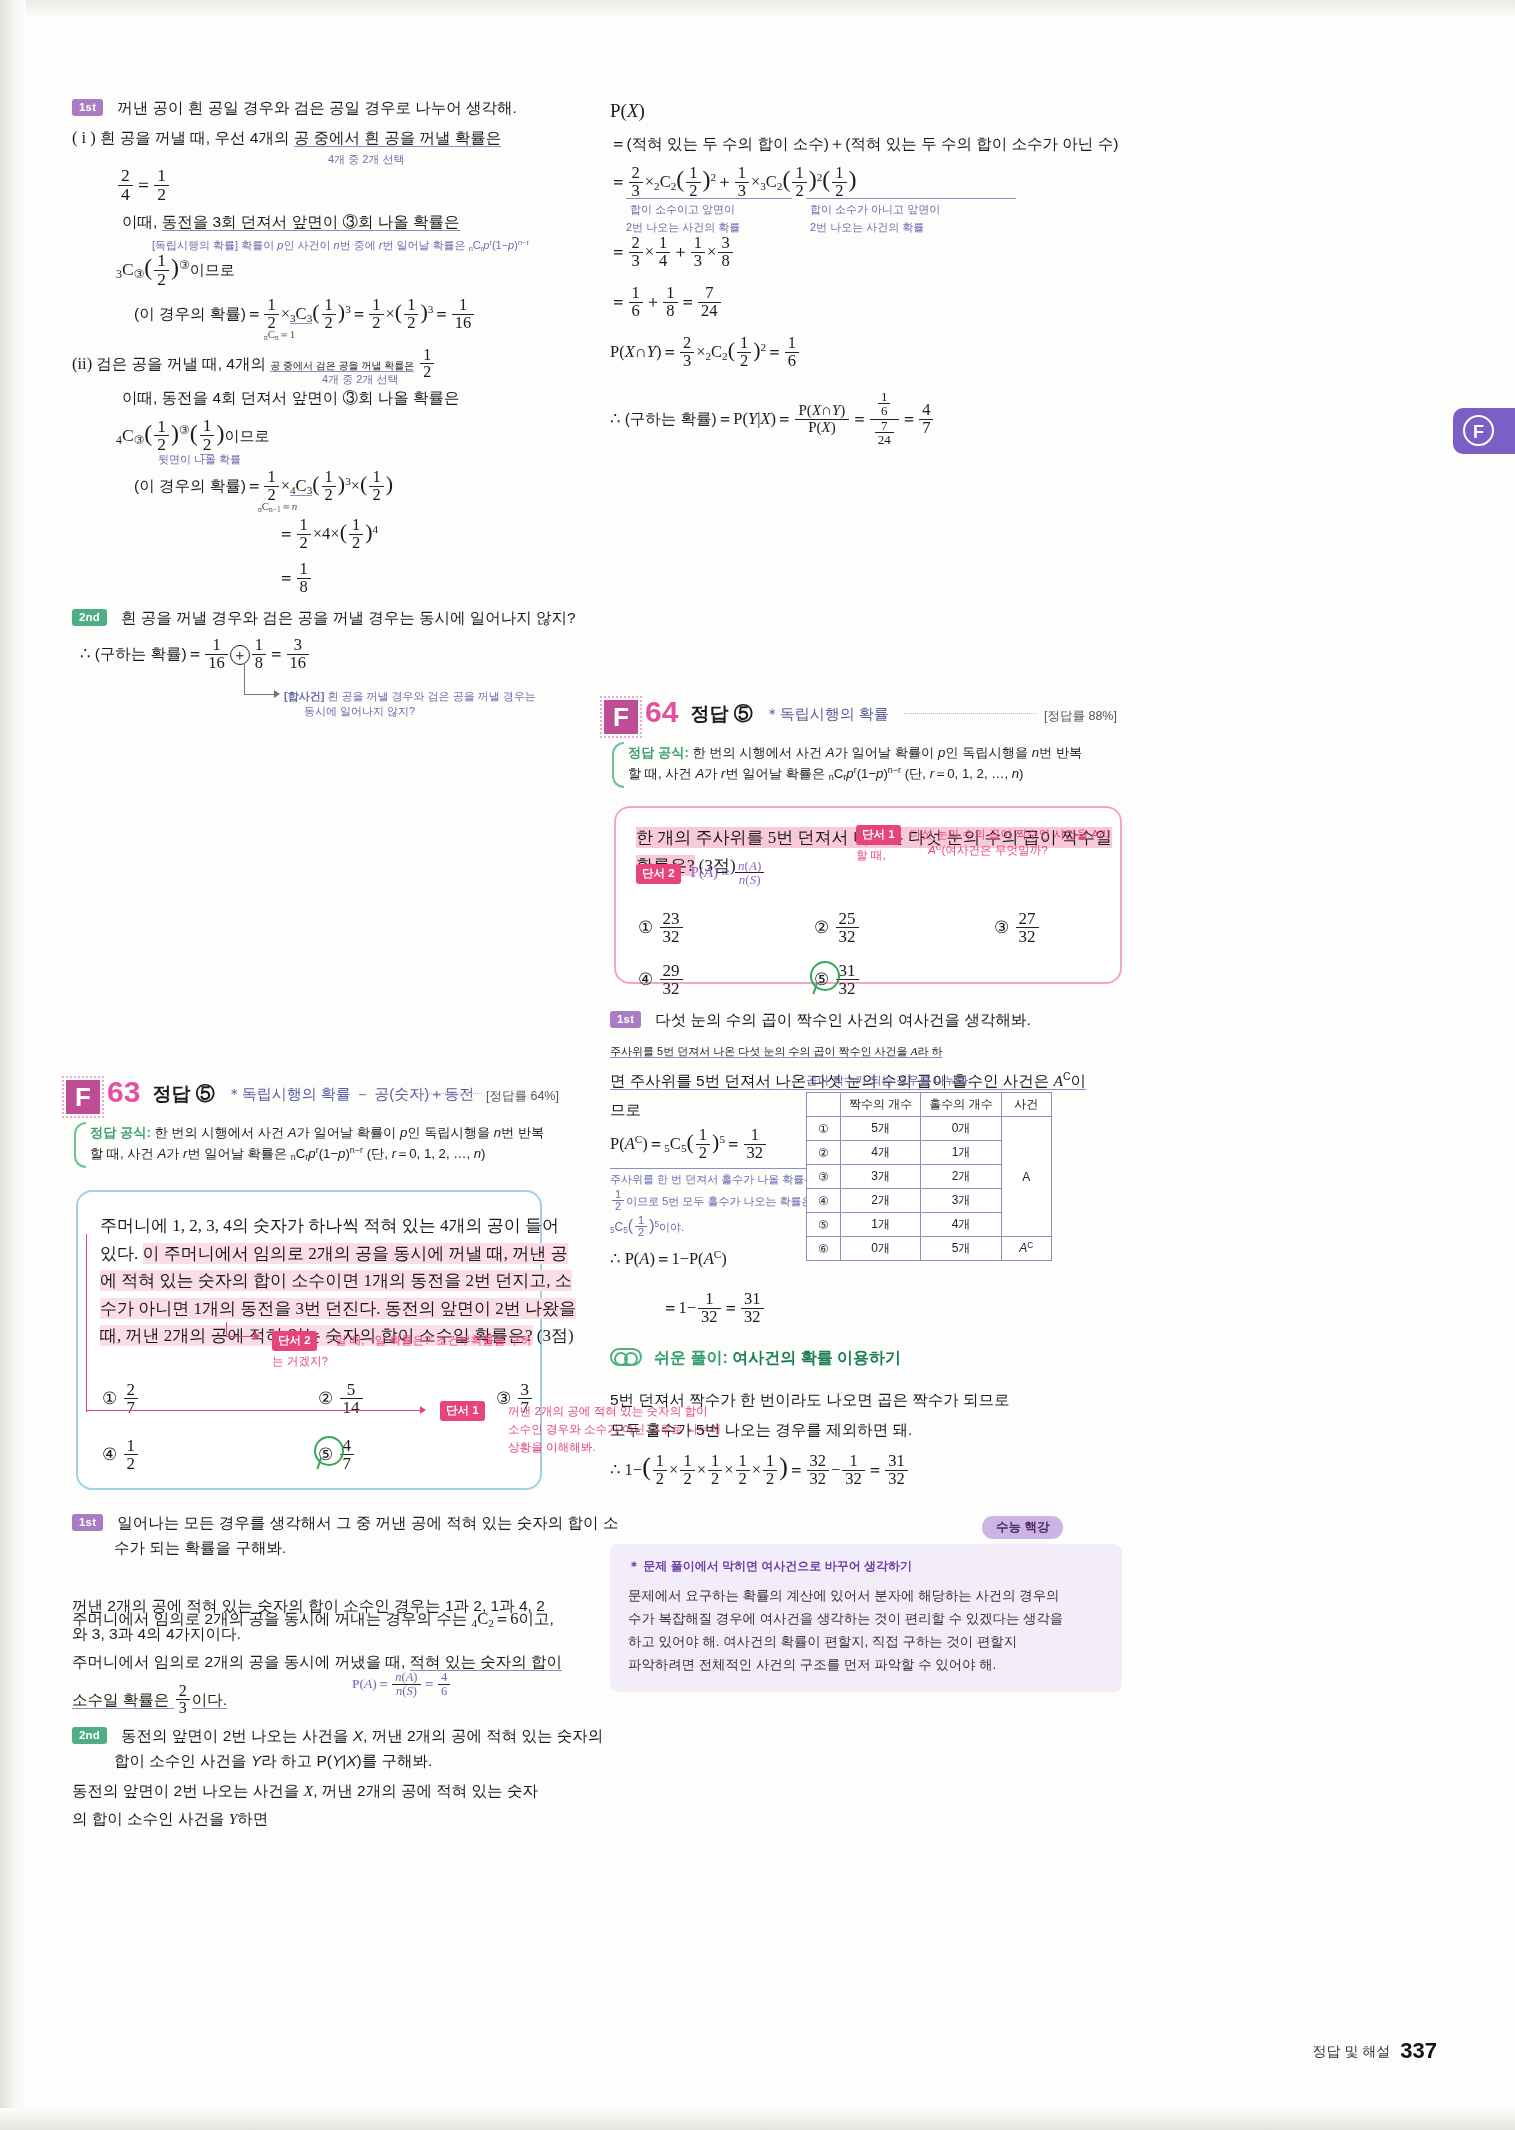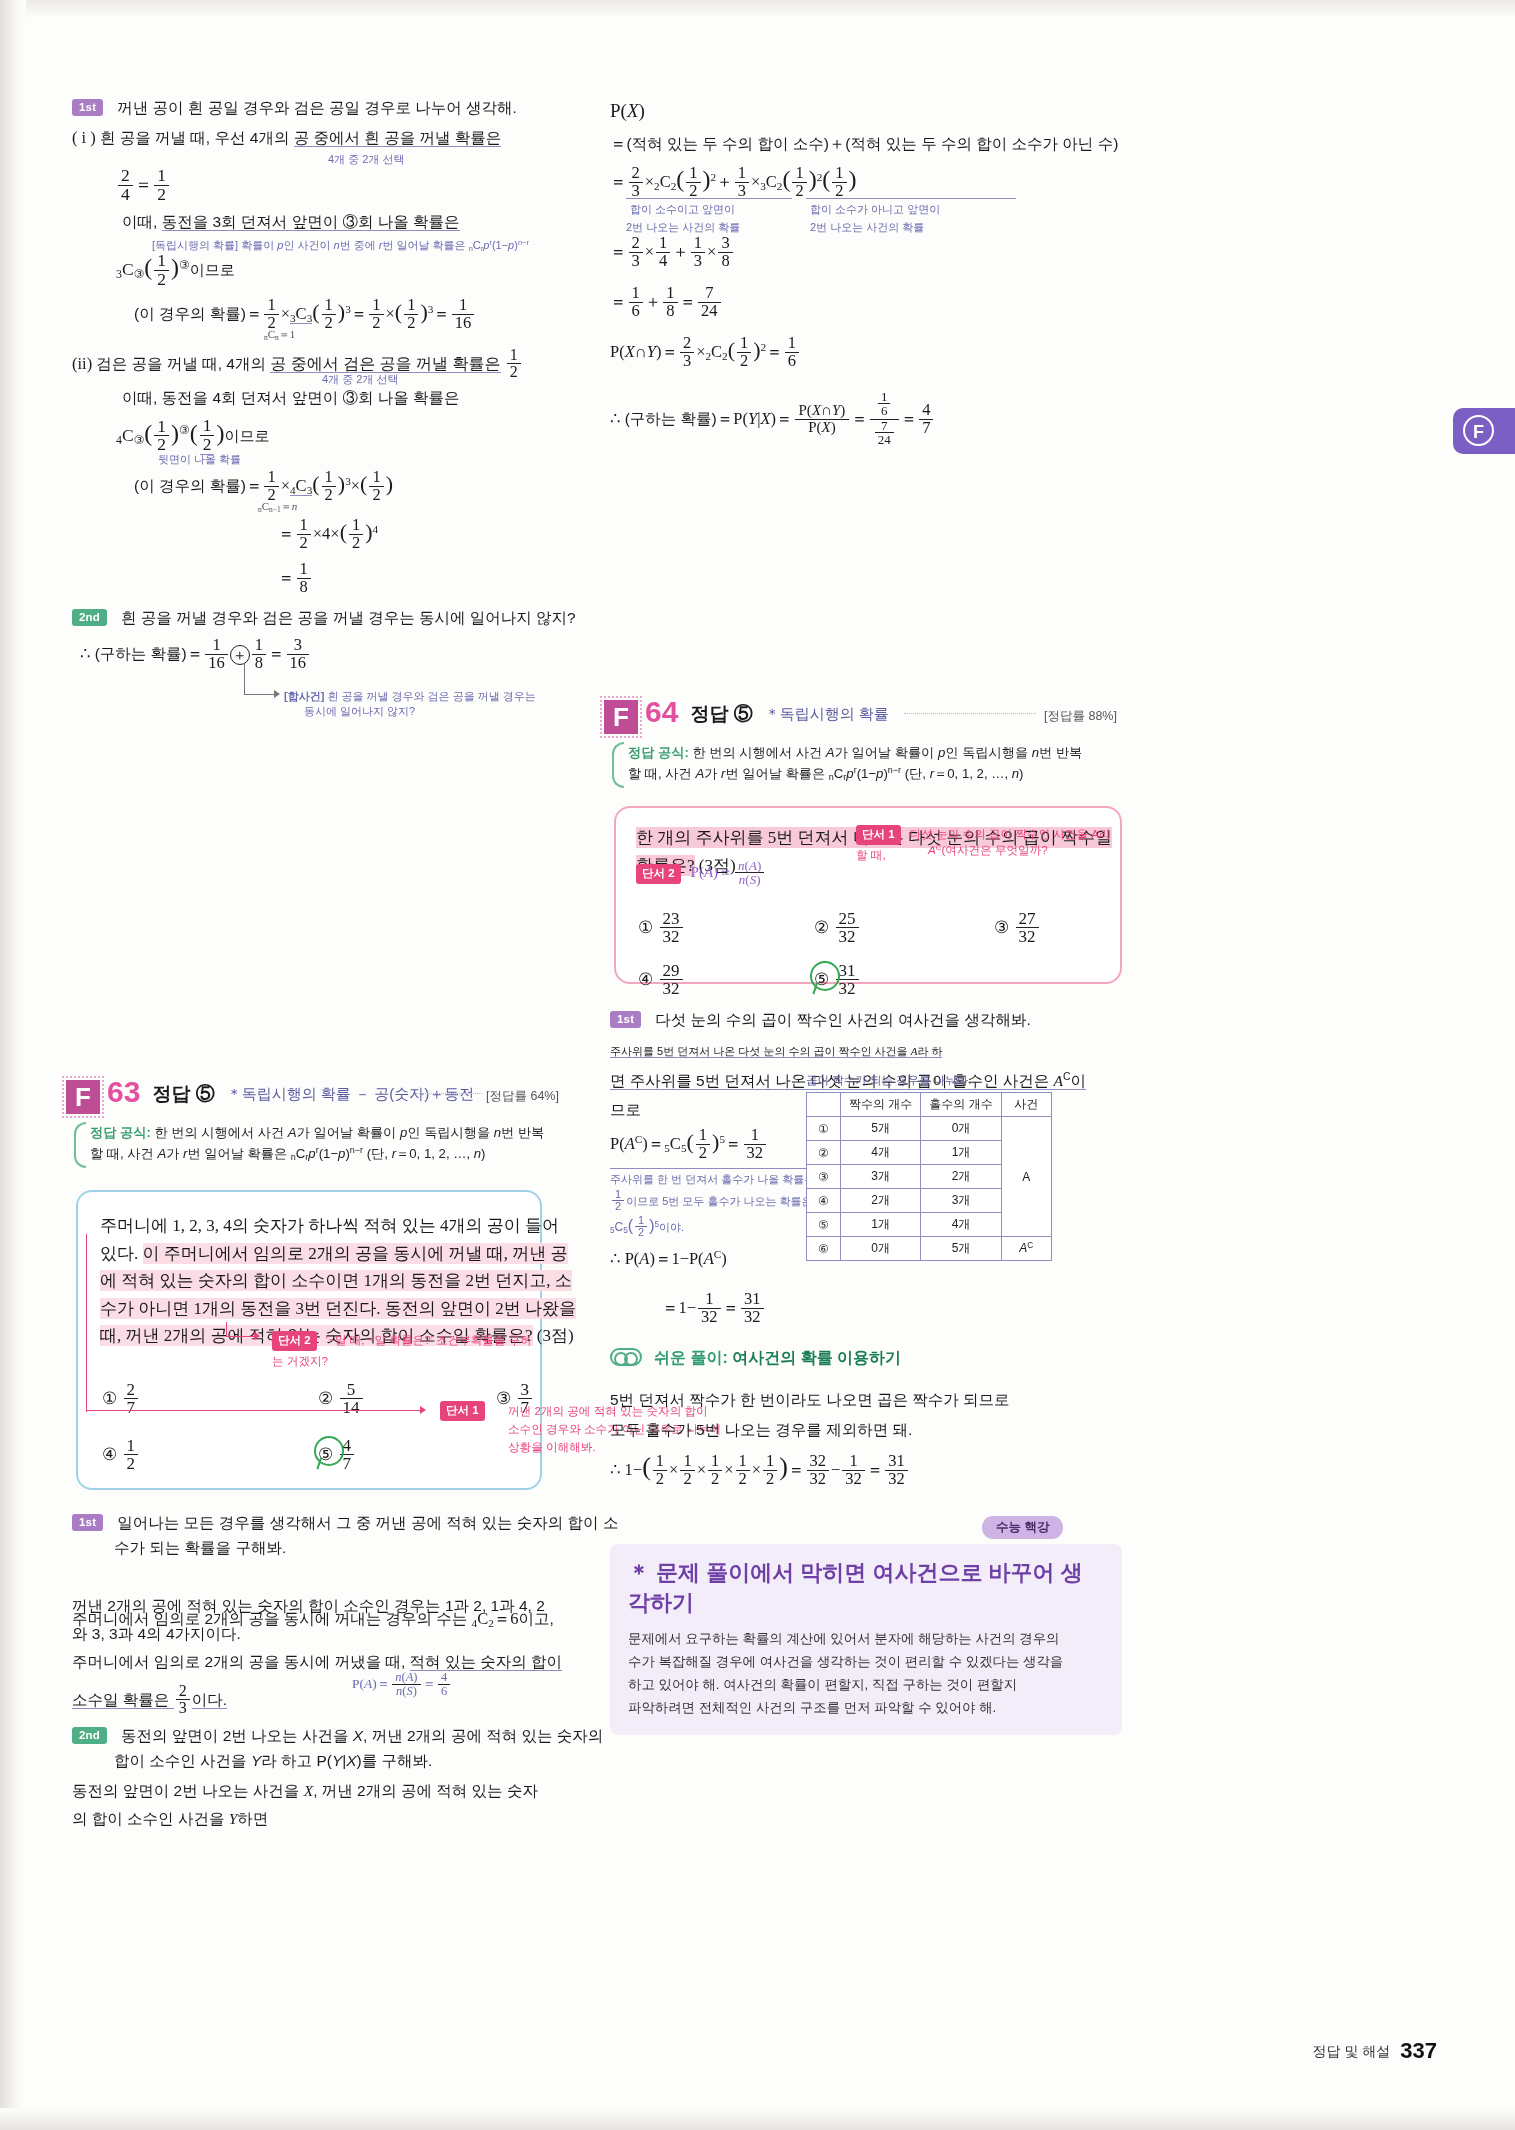--- a/index.html
+++ b/index.html
@@ -138,21 +138,21 @@
     color:#2f9b6e; font-weight:bold; margin-left:8px; }
   .easy-title b { color:#1a7d55; }
 
   
   .pill { display:inline-block; background:#cdb4e4; color:#4a2c6b;
     font-family:"Liberation Sans", sans-serif; font-weight:bold; font-size:12.5px;
     padding:3px 14px; border-radius:11px; }
   .panel { position:absolute; background:#f3edf9; border-radius:8px;
            padding:14px 18px 16px; }
   .panel h4 { margin:0 0 9px 0; font-family:"Liberation Sans", sans-serif;
-     font-size:22px; color:#6e3fa5; font-weight:bold; }
+     font-size:12px; color:#6e3fa5; font-weight:bold; }
   .panel p { margin:0; font-family:"Liberation Sans", sans-serif; font-size:13.4px;
      line-height:1.72; color:#33333a; }
 
   
   .ftab { position:absolute; right:0; top:408px; width:62px; height:46px;
      background:#7c5fc4; border-radius:10px 0 0 10px; }
   .ftab .circ { position:absolute; left:10px; top:7px; width:31px; height:31px;
      border:2.4px solid #fff; border-radius:50%; color:#fff; font-weight:bold;
      font-family:"Liberation Sans", sans-serif; font-size:18px; line-height:30px;
      text-align:center; }
@@ -201,21 +201,21 @@
       <sub class="sb">3</sub>C<sub class="sb">③</sub><span style="font-size:24px;">(</span><span class="fr"><span class="n">1</span><span class="d">2</span></span><span style="font-size:24px;">)</span><sup class="sp">③</sup><span class="kr" style="font-size:15px;">이므로</span>
     </div>
 
     <div class="line t16" style="left:62px; top:298px;">
       <span class="kr" style="font-size:15.5px;">(이 경우의 확률)</span>＝<span class="fr"><span class="n">1</span><span class="d">2</span></span>×<span class="uline"><sub class="sb">3</sub>C<sub class="sb">3</sub></span><span style="font-size:22px;">(</span><span class="fr"><span class="n">1</span><span class="d">2</span></span><span style="font-size:22px;">)</span><sup class="sp">3</sup>＝<span class="fr"><span class="n">1</span><span class="d">2</span></span>×<span style="font-size:22px;">(</span><span class="fr"><span class="n">1</span><span class="d">2</span></span><span style="font-size:22px;">)</span><sup class="sp">3</sup>＝<span class="fr"><span class="n">1</span><span class="d">16</span></span>
     </div>
     <div class="line note" style="left:192px; top:327px; color:#555;"><span class="ser"><sub class="sb">n</sub>C<sub class="sb">n</sub>＝1</span></div>
 
     <div class="line t16" style="left:0; top:348px;">
       <span>(ii)</span>
-      <span class="kr" style="font-size:15.5px;">검은 공을 꺼낼 때, 4개의 </span><span class="kr uline" style="font-size:16px;margin-top:22px;">공 중에서 검은 공을 꺼낼 확률은</span>
+      <span class="kr" style="font-size:15.5px;">검은 공을 꺼낼 때, 4개의 </span><span class="kr uline" style="font-size:10px;margin-top:22px;">공 중에서 검은 공을 꺼낼 확률은</span>
       <span class="fr" style="font-size:16px;"><span class="n">1</span><span class="d">2</span></span>
     </div>
     <div class="line note" style="left:250px; top:372px;">4개 중 2개 선택</div>
 
     <div class="line t16" style="left:50px; top:388px;">
       <span class="kr" style="font-size:15.5px;">이때, 동전을 4회 던져서 앞면이 ③회 나올 확률은</span>
     </div>
     <div class="line t17" style="left:44px; top:418px;">
       <sub class="sb">4</sub>C<sub class="sb">③</sub><span style="font-size:24px;">(</span><span class="fr"><span class="n">1</span><span class="d">2</span></span><span style="font-size:24px;">)</span><sup class="sp">③</sup><span style="font-size:24px;">(</span><span class="fr uline" style="border-bottom:1.5px solid #8d8dc6;"><span class="n">1</span><span class="d">2</span></span><span style="font-size:24px;">)</span><span class="kr" style="font-size:15px;">이므로</span>
     </div>

